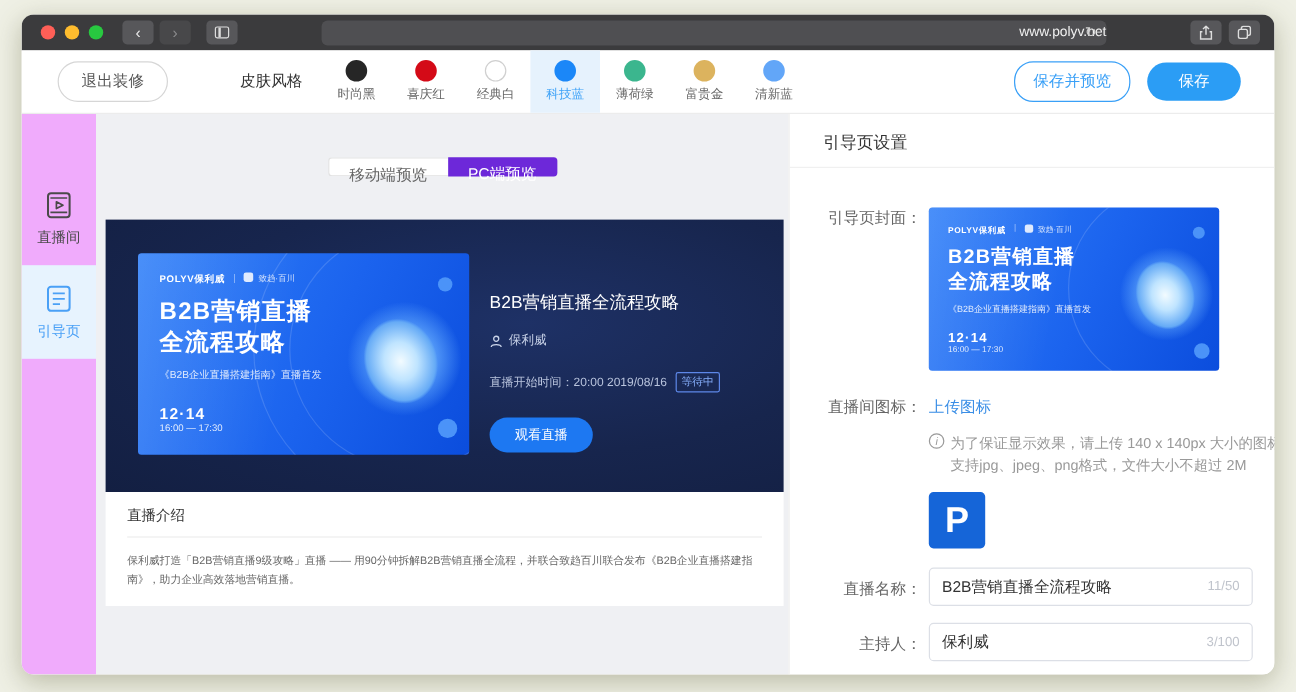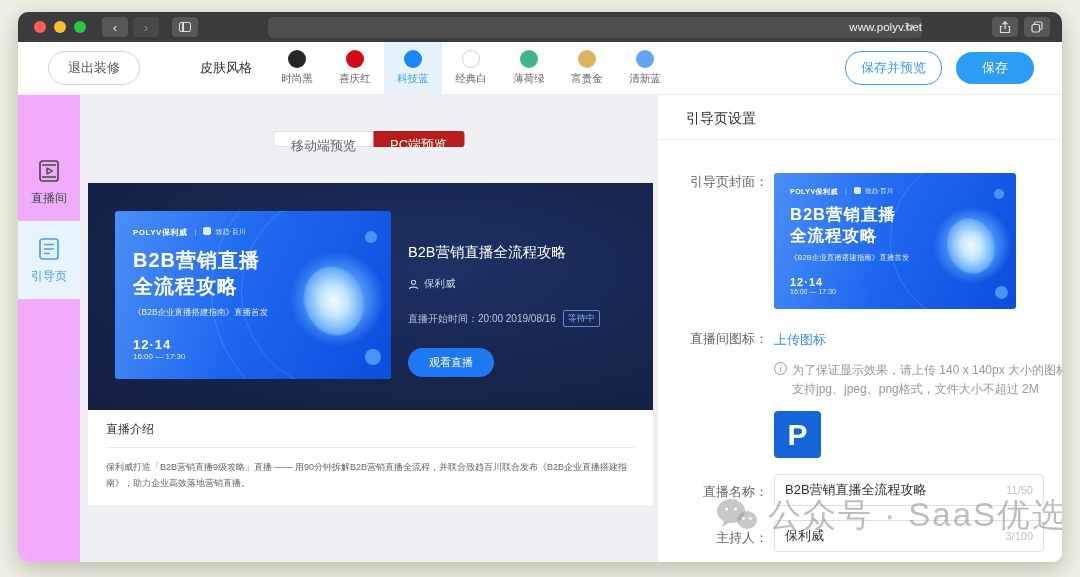--- a/index.html
+++ b/index.html
@@ -50,21 +50,21 @@
   .content { flex:1; display:flex; min-height:0; }
   .sidebar { width:62px; background:#f0abfc; padding-top:48px; flex-shrink:0; }
   .sideitem { height:78px; display:flex; flex-direction:column; align-items:center; justify-content:center; gap:6px; color:#4a4a4a; }
   .sideitem .slabel { font-size:12px; }
   .sideitem.selected { background:#e7f3fe; color:#4aa0f6; }
   
   .main { flex:1; background:#eff0f3; position:relative; min-width:0; }
   .tabs { position:absolute; top:36px; left:50%; transform:translateX(-50%); display:flex; }
   .tab { height:16px; line-height:28px; padding:0 17px; font-size:13px; }
   .tab.mobile { background:#fff; color:#666; border:1px solid #e2e2e2; border-right:none; border-radius:3px 0 0 3px; }
-  .tab.pc { background:#b91c1c; color:#fff; border-radius:0 3px 3px 0; }
+  .tab.pc { background:#6d28d9; color:#fff; border-radius:0 3px 3px 0; }
   .card { position:absolute; left:8px; right:4px; top:88px; }
   .dark { height:227px; position:relative; overflow:hidden;
     background:radial-gradient(ellipse at 62% 38%, #1e3166 0%, #17254d 55%, #131f42 100%); }
   
   .bannerart { position:relative; overflow:hidden; border-radius:3px;
     background:linear-gradient(115deg,#3180f8 0%, #1b63ee 55%, #0b4ddd 100%); }
   .bannerart::before { content:""; position:absolute; inset:0;
     background:linear-gradient(100deg, rgba(255,255,255,.12) 0%, rgba(255,255,255,0) 45%); }
   .ring { position:absolute; border:1px solid rgba(255,255,255,.14); border-radius:50%; }
   .dot { position:absolute; border-radius:50%; background:#4b93f8; }
@@ -194,27 +194,27 @@
     <span class="skinlabel">皮肤风格</span>
     <div class="themes">
       <div class="theme">
         <span class="swatch" style="background-color: rgb(38, 38, 38);"></span>
         <span class="tlabel">时尚黑</span>
       </div>
       <div class="theme">
         <span class="swatch" style="background-color: rgb(212, 10, 23);"></span>
         <span class="tlabel">喜庆红</span>
       </div>
+      <div class="theme">
+        <span class="swatch white" style="background-color: rgb(255, 255, 255);"></span>
+        <span class="tlabel">经典白</span>
+      </div>
       <div class="theme selected">
         <span class="swatch" style="background-color: rgb(27, 135, 248);"></span>
         <span class="tlabel">科技蓝</span>
-      </div>
-      <div class="theme">
-        <span class="swatch white" style="background-color: rgb(255, 255, 255);"></span>
-        <span class="tlabel">经典白</span>
       </div>
       <div class="theme">
         <span class="swatch" style="background-color: rgb(59, 182, 142);"></span>
         <span class="tlabel">薄荷绿</span>
       </div>
       <div class="theme">
         <span class="swatch" style="background-color: rgb(220, 179, 94);"></span>
         <span class="tlabel">富贵金</span>
       </div>
       <div class="theme">
@@ -355,27 +355,15 @@
       </div>
 
       <div class="prow row-field row-host">
         <div class="plabel">主持人：</div>
         <div class="inputbox">
           <span class="inputval">保利威</span>
           <span class="counter">3/100</span>
         </div>
       </div>
 
-      <div class="watermark">
-        <svg width="46" height="40" viewBox="0 0 46 40">
-          <ellipse cx="17" cy="15" rx="14" ry="12" fill="#9a9a9a" opacity="0.55"></ellipse>
-          <path d="M10 25 L8 31 L15 27 Z" fill="#9a9a9a" opacity="0.55"></path>
-          <ellipse cx="33" cy="24" rx="10" ry="9" fill="#9a9a9a" opacity="0.55"></ellipse>
-          <circle cx="12.5" cy="13" r="1.6" fill="#fff"></circle>
-          <circle cx="21.5" cy="13" r="1.6" fill="#fff"></circle>
-          <circle cx="29.5" cy="22.5" r="1.3" fill="#fff"></circle>
-          <circle cx="36.5" cy="22.5" r="1.3" fill="#fff"></circle>
-        </svg>
-        <span class="wm-text">公众号 · SaaS优选</span>
-      </div>
     </div>
   </div>
 </div>
 
 </body></html>

